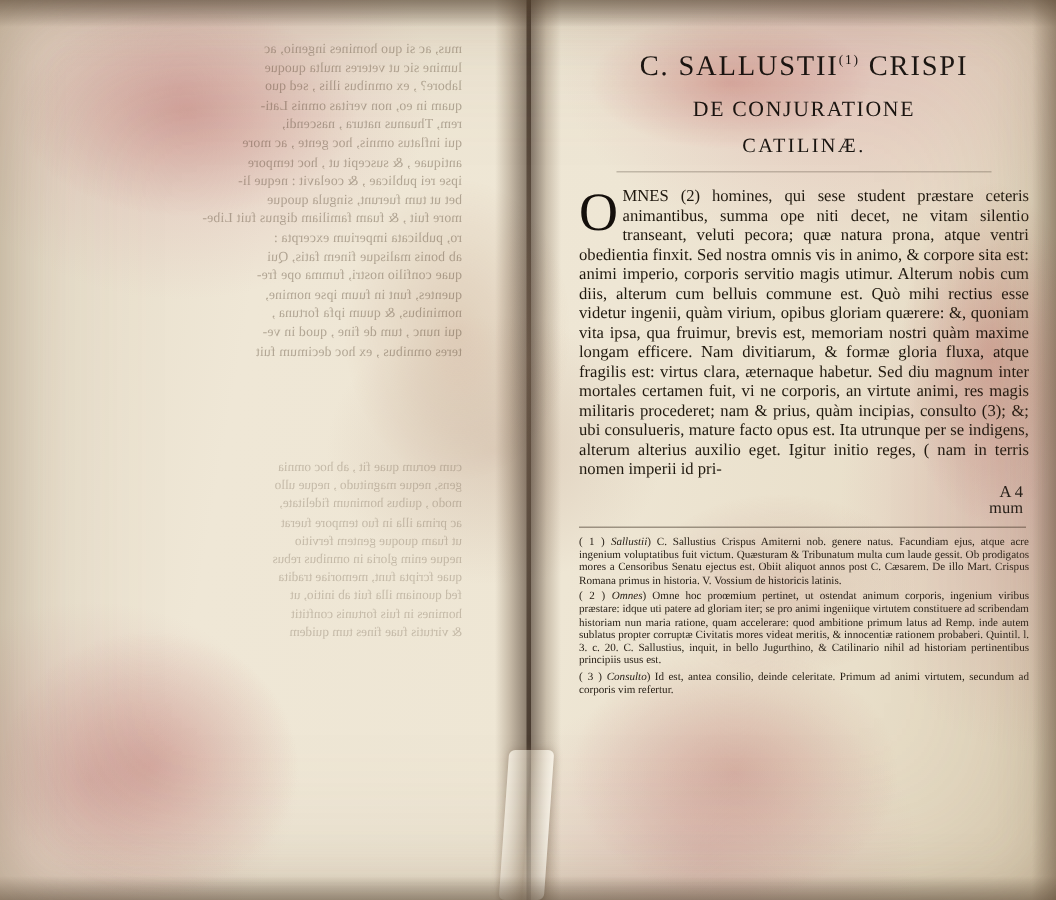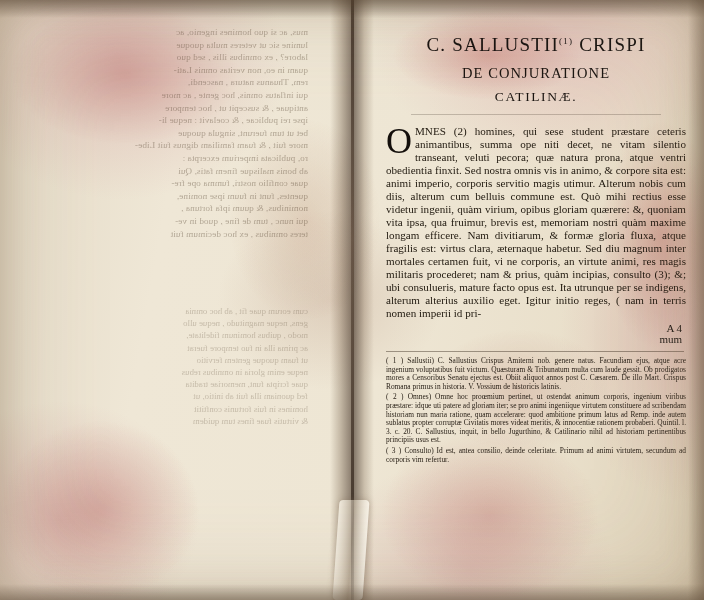--- a/index.html
+++ b/index.html
@@ -208,20 +208,21 @@
     text-align: justify;
     color: #241c13;
   }
   .note {
     margin-bottom: 2px;
   }
   .note .num {
     letter-spacing: 0.2px;
   }
   .ital {
+    font-style: italic;
   }
   
   .fox {
     position: absolute;
     pointer-events: none;
     border-radius: 50%;
     mix-blend-mode: multiply;
   }
   .fox.a { left: 392px; top: 10px; width: 190px; height: 90px;
     background: radial-gradient(ellipse at center, rgba(219,150,150,0.50), rgba(219,150,150,0) 70%); }

